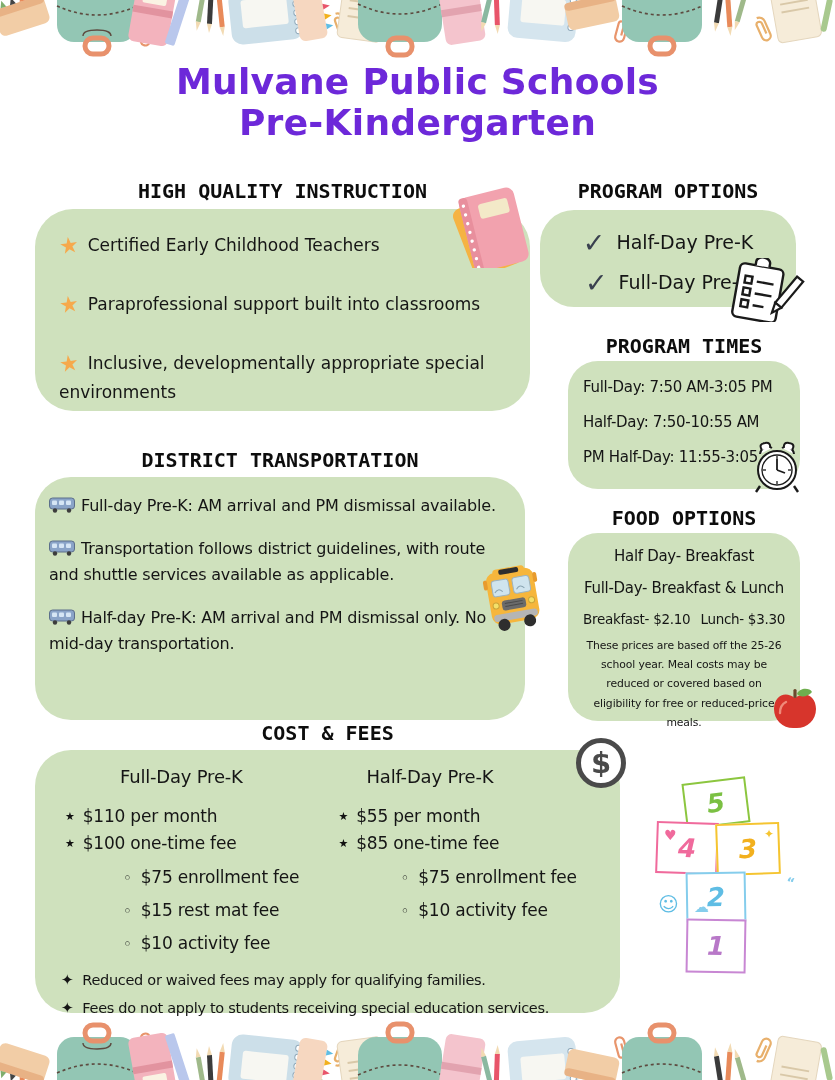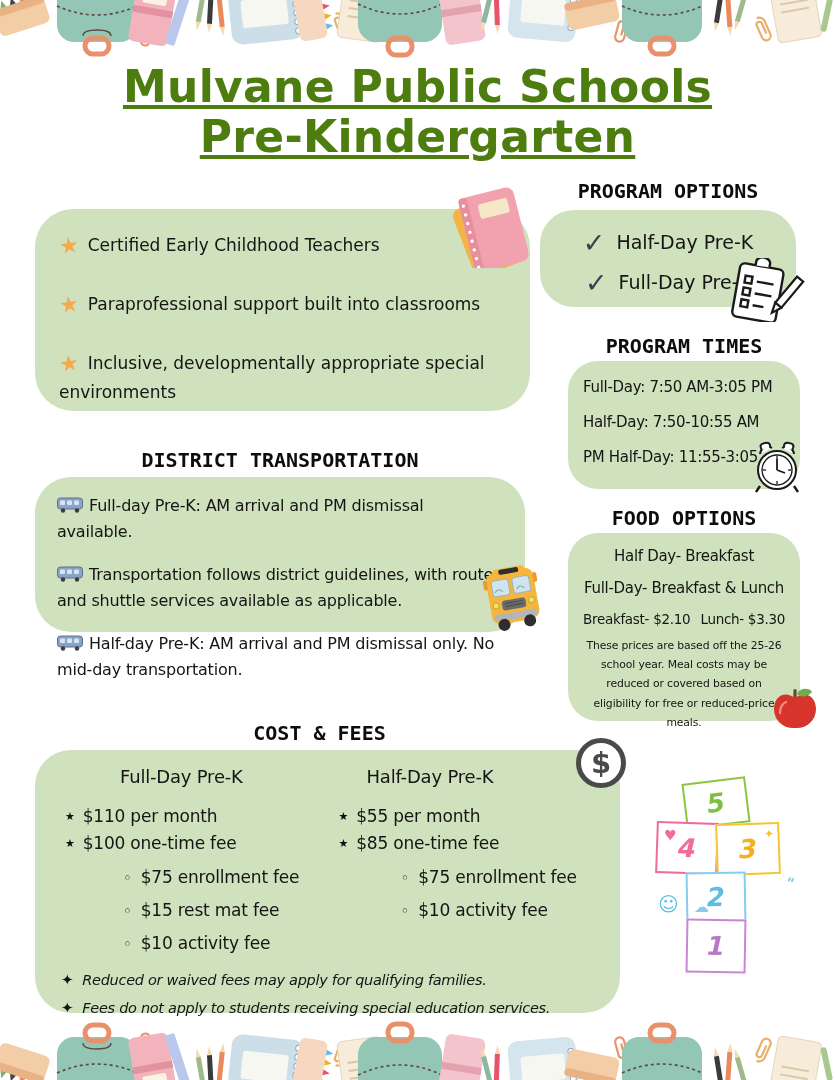--- a/index.html
+++ b/index.html
@@ -6,21 +6,21 @@
   .page{position:relative;width:835px;height:1080px;background:#ffffff;overflow:hidden;
         font-family:"DejaVu Sans",sans-serif;color:#151515;}
 
   
   .strip{position:absolute;left:0;width:835px;height:58px;}
   .strip.top{top:0;}
   .strip.bottom{bottom:0;height:60px;}
 
   
   .title{position:absolute;top:62px;left:0;width:835px;text-align:center;
-         font-size:44px;font-weight:800;line-height:1.13;letter-spacing:.3px;color:#4d7c0f;text-decoration:underline;}
+         font-size:36px;font-weight:800;line-height:1.13;letter-spacing:.3px;color:#6d28d9;}
 
   
   .sec-header{position:absolute;font-family:"DejaVu Sans Mono",monospace;font-weight:700;
               font-size:20px;text-align:center;color:#0d0d0d;letter-spacing:0px;white-space:nowrap;}
 
   
   .gbox{position:absolute;background:#cfe1bd;border-radius:38px;box-sizing:border-box;}
 
   
   #hdr-instruction{left:35px;width:495px;top:179px;}
@@ -36,47 +36,47 @@
   .check-icon{font-size:27px;font-weight:700;color:#3a414f;line-height:1;}
   .opt-label{font-size:19px;}
 
   
   #hdr-times{left:568px;width:232px;top:334px;}
   #box-times{left:568px;top:361px;width:232px;height:128px;border-radius:30px;padding:17px 15px 7px;}
   .time-line{font-size:15px;letter-spacing:-.3px;margin:0 0 17px;white-space:nowrap;}
 
   
   #hdr-transport{left:35px;width:490px;top:448px;}
-  #box-transport{left:35px;top:477px;width:490px;height:155px;border-radius:36px;padding:16px 22px 0;}
+  #box-transport{left:35px;top:477px;width:490px;height:243px;border-radius:36px;padding:16px 14px 0;}
   .tr-item{font-size:16px;line-height:1.62;margin:0 0 17px;letter-spacing:-.2px;}
   .bus-bullet{vertical-align:-2px;margin-right:6px;}
 
   
   #hdr-food{left:568px;width:232px;top:506px;}
   #box-food{left:568px;top:533px;width:232px;height:188px;border-radius:30px;
             padding:14px 13px 0;text-align:center;}
   .food-line{font-size:15px;letter-spacing:-.3px;margin:0 0 14px;white-space:nowrap;}
   .price-row{display:flex;justify-content:space-between;font-size:13.5px;letter-spacing:-.3px;
              margin:0 2px 9px;}
   .food-note{font-size:10.8px;line-height:1.78;letter-spacing:-.1px;}
 
   
-  #hdr-cost{left:27px;width:585px;top:721px;}
+  #hdr-cost{left:35px;width:585px;top:721px;}
   #box-cost{left:35px;top:750px;width:585px;height:263px;border-radius:36px;padding:16px 0 0;}
   .cost-cols{display:flex;padding:0 8px 0 30px;}
   .cost-col{width:50%;}
   .cost-col-heading{font-size:18px;margin:0 0 16px;padding-left:55px;letter-spacing:-.2px;}
   .cost-col.second .cost-col-heading{padding-left:28px;}
   .cost-bullet{font-size:17px;line-height:1.55;letter-spacing:-.2px;margin:0 0 1px;}
   .mini-star{font-size:11px;vertical-align:2px;margin-right:8px;color:#111;}
   .cost-sub{padding-left:58px;}
   .cost-col.second .cost-sub{padding-left:62px;}
   .cost-sub-bullet{font-size:17px;line-height:1.55;letter-spacing:-.2px;margin:7px 0 1px;}
   .circle-bullet{font-size:15px;margin-right:9px;color:#222;}
-  .cost-notes{padding:8px 0 0 26px;font-style:italic;}
+  .cost-notes{padding:8px 0 0 26px;}
   .cost-note{font-size:14.5px;line-height:1.9;letter-spacing:-.3px;margin:0;white-space:nowrap;}
   .diamond-icon{font-size:15px;margin-right:9px;}
 
   
   .clip{position:absolute;z-index:3;}
   #dollar-icon{left:576px;top:738px;width:50px;height:50px;border-radius:50%;
                border:5px solid #4a4a4a;background:#fff;box-sizing:border-box;
                display:flex;align-items:center;justify-content:center;
                font-size:29px;font-weight:700;color:#4a4a4a;}
 
@@ -255,20 +255,21 @@
 
   <svg class="strip bottom" viewBox="0 0 835 58">
     <use href="#strip-g" transform="translate(0,58) scale(1,-1)"></use>
   </svg>
 
   <div class="title">
     <div>Mulvane Public Schools</div>
     <div>Pre-Kindergarten</div>
   </div>
 
+  <div class="sec-header" id="hdr-instruction">HIGH QUALITY INSTRUCTION</div>
   <div class="gbox" id="box-instruction">
     <p class="inst-item"><span class="star-icon">★</span><span>Certified Early Childhood Teachers</span></p>
     <p class="inst-item"><span class="star-icon">★</span><span>Paraprofessional support built into classrooms</span></p>
     <p class="inst-item"><span class="star-icon">★</span><span>Inclusive, developmentally appropriate special environments</span></p>
   </div>
 
   <svg class="clip" style="left:448px;top:184px" width="102" height="84" viewBox="0 0 102 84">
     <g transform="translate(44,46) rotate(-14)">
       <rect x="-24" y="-36" width="52" height="72" rx="8" fill="#f5b343" transform="rotate(-7) translate(-8,4)"></rect>
       <rect x="-26" y="-38" width="56" height="76" rx="8" fill="#f2a2ae"></rect>

